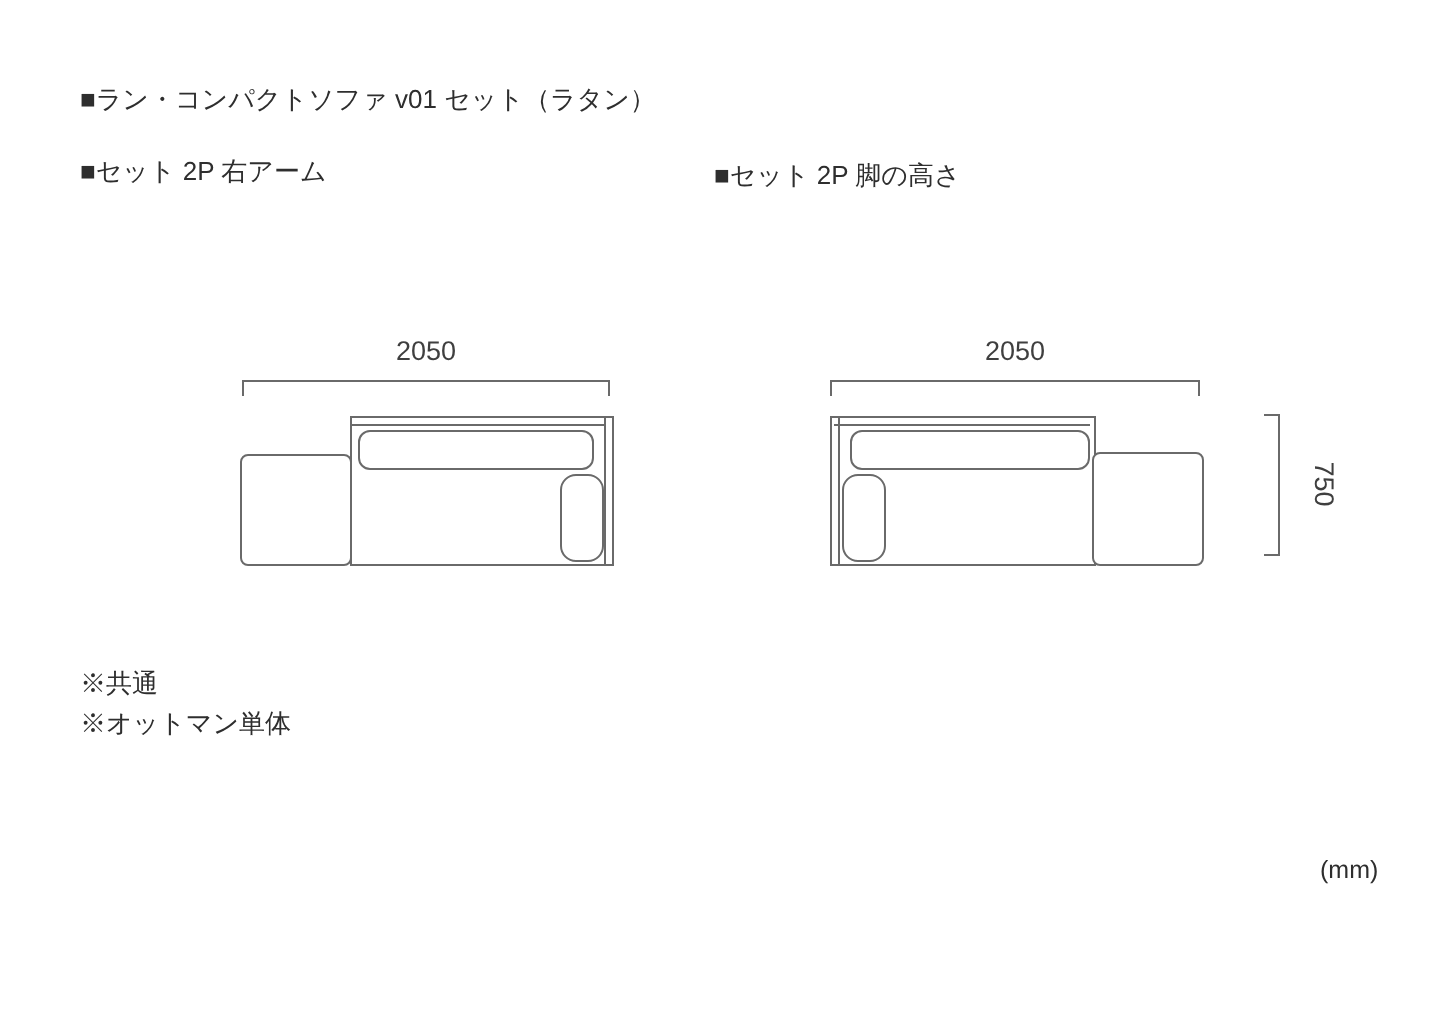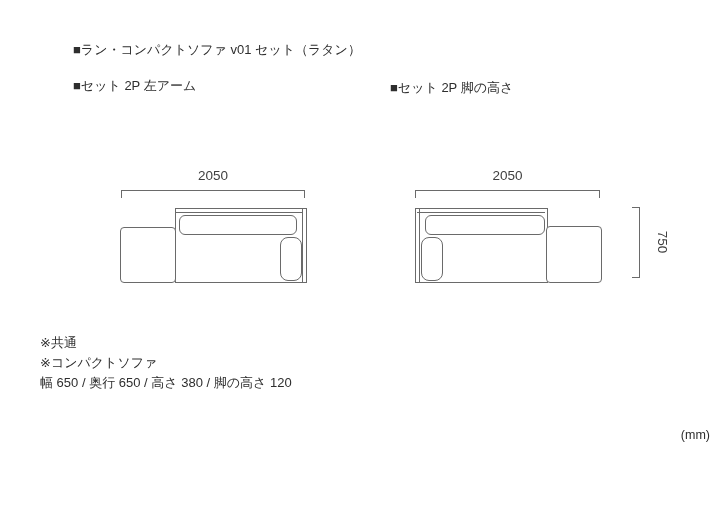--- a/index.html
+++ b/index.html
@@ -9,21 +9,21 @@
     --dim:#3f3f3f;
   }
   *{margin:0;padding:0;box-sizing:border-box;}
   html,body{background:var(--bg);}
   body{
     width:720px;height:514px;position:relative;overflow:hidden;
     font-family:"Liberation Sans","DejaVu Sans",sans-serif;
     color:var(--text);
   }
   .abs{position:absolute;}
-  .label{font-size:13px;color:var(--text);white-space:nowrap;margin-left:33px;}
+  .label{font-size:13px;color:var(--text);white-space:nowrap;}
   .title{left:40px;top:41px;}
   .section-left{left:40px;top:77px;}
   .section-right{left:357px;top:79px;}
 
   
   .dim-h{height:8px;border-top:1px solid var(--line);border-left:1px solid var(--line);border-right:1px solid var(--line);}
   .dim-h.left{left:121px;top:190px;width:184px;}
   .dim-h.right{left:415px;top:190px;width:185px;}
   .dim-v{left:632px;top:207px;width:8px;height:71px;
          border-top:1px solid var(--line);border-right:1px solid var(--line);border-bottom:1px solid var(--line);}
@@ -46,28 +46,28 @@
   .back-cushion-left{left:179px;top:215px;width:118px;height:20px;border-radius:6px;}
   .back-cushion-right{left:425px;top:215px;width:120px;height:20px;border-radius:6px;}
   .arm-cushion-left{left:280px;top:237px;width:22px;height:44px;border-radius:8px;}
   .arm-cushion-right{left:421px;top:237px;width:22px;height:44px;border-radius:8px;}
   .ottoman{border:1px solid var(--line);background:var(--bg);border-radius:4px;}
   .ottoman-left{left:120px;top:227px;width:56px;height:56px;}
   .ottoman-right{left:546px;top:226px;width:56px;height:57px;}
 
   
   .specs{left:40px;top:333px;font-size:13px;line-height:20px;color:var(--text);}
-  .specs div{white-space:nowrap;}
-  .unit{left:660px;top:428px;width:50px;text-align:right;font-size:12.5px;color:var(--text);}
+  .specs div{white-space:nowrap;font-family:Liberation Mono, monospace;}
+  .unit{left:660px;top:428px;width:50px;font-size:12.5px;color:var(--text);}
 </style>
 </head>
 <body>
 
 <div class="abs label title">■ラン・コンパクトソファ v01 セット（ラタン）</div>
-<div class="abs label section-left">■セット 2P 左アーム</div>
+<div class="abs label section-left">■セット 2P 右アーム</div>
 <div class="abs label section-right">■セット 2P 脚の高さ</div>
 
 <div class="abs dim-text w-left">2050</div>
 <div class="abs dim-h left"></div>
 <div class="abs frame sofa-left"></div>
 <div class="abs inner-line-h inner-top-left"></div>
 <div class="abs inner-line-v inner-right-left"></div>
 <div class="abs cushion back-cushion-left"></div>
 <div class="abs cushion arm-cushion-left"></div>
 <div class="abs ottoman ottoman-left"></div>
@@ -78,17 +78,16 @@
 <div class="abs inner-line-h inner-top-right"></div>
 <div class="abs inner-line-v inner-left-right"></div>
 <div class="abs cushion back-cushion-right"></div>
 <div class="abs cushion arm-cushion-right"></div>
 <div class="abs ottoman ottoman-right"></div>
 <div class="abs dim-v"></div>
 <div class="abs dim-text depth">750</div>
 
 <div class="abs specs">
   <div>※共通</div>
-  <div>※コンパクトソファ</div>
-  <div>幅 650 / 奥行 650 / 高さ 380 / 脚の高さ 120</div>
+  <div>※オットマン単体</div>
 </div>
 
 <div class="abs unit">(mm)</div>
 
 </body></html>

